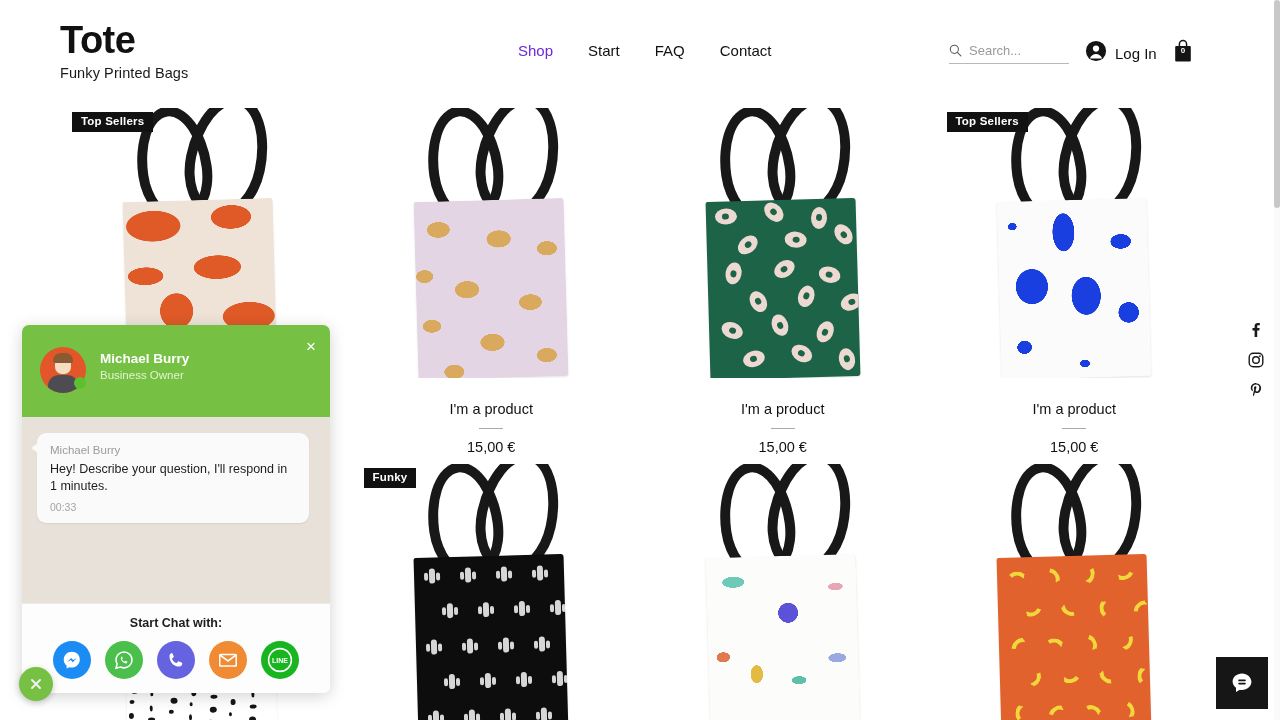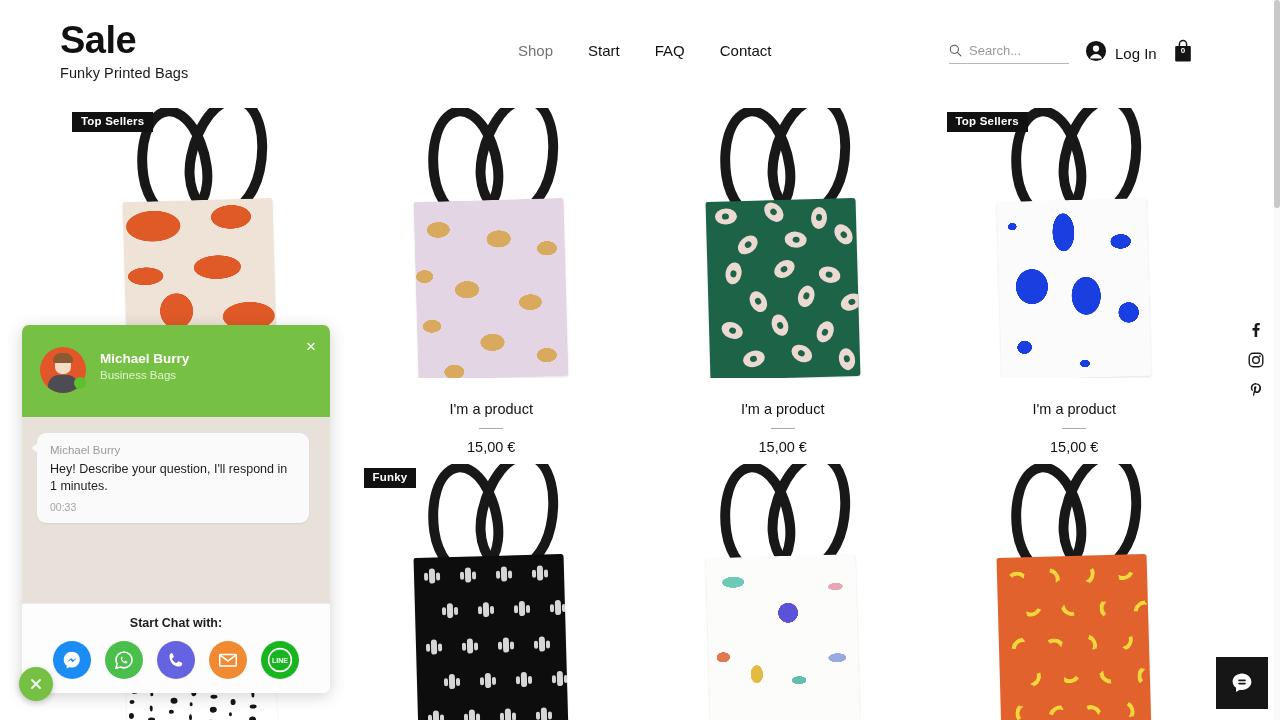--- a/index.html
+++ b/index.html
@@ -30,21 +30,21 @@
   }
 
   .main-nav {
     position: absolute; left: 518px; top: 41px;
     display: flex; gap: 35px; align-items: center;
   }
   .nav-link {
     font-size: 15px; color: #111; text-decoration: none; cursor: pointer;
     line-height: 19px; white-space: nowrap;
   }
-  .nav-link.is-muted { color: #737373; }
+  .nav-link.is-muted { color: #6d28d9; }
 
   .search-box {
     position: absolute; left: 949px; top: 38px;
     width: 120px; height: 26px;
     border-bottom: 1px solid #b9b9b9;
     display: flex; align-items: center; gap: 7px;
   }
   .search-icon { flex: 0 0 auto; line-height: 0; }
   .search-input {
     border: none; outline: none; background: transparent;
@@ -309,21 +309,21 @@
   .scroll-thumb {
     position: absolute; right: 0; top: 0; width: 6px; height: 208px;
     background: #c8c8c8; border-radius: 3px; cursor: pointer;
   }
 </style>
 </head>
 <body>
 
 <header class="site-header">
   <div class="brand">
-    <div class="brand-name">Sale</div>
+    <div class="brand-name">Tote</div>
     <div class="brand-tagline">Funky Printed Bags</div>
   </div>
 
   <nav class="main-nav">
     <a class="nav-link is-muted">Shop</a>
     <a class="nav-link">Start</a>
     <a class="nav-link">FAQ</a>
     <a class="nav-link">Contact</a>
   </nav>
 
@@ -637,21 +637,21 @@
 <section class="chat-widget">
   <div class="chat-header">
     <div class="chat-avatar">
       <div class="av-body"></div>
       <div class="av-head"></div>
       <div class="av-hair"></div>
     </div>
     <div class="chat-status-dot"></div>
     <div class="chat-person">
       <div class="chat-name">Michael Burry</div>
-      <div class="chat-role">Business Bags</div>
+      <div class="chat-role">Business Owner</div>
     </div>
     <div class="chat-close">×</div>
   </div>
 
   <div class="chat-body">
     <div class="msg-bubble">
       <div class="msg-sender">Michael Burry</div>
       <div class="msg-text">Hey! Describe your question, I'll respond in 1 minutes.</div>
       <div class="msg-time">00:33</div>
     </div>

